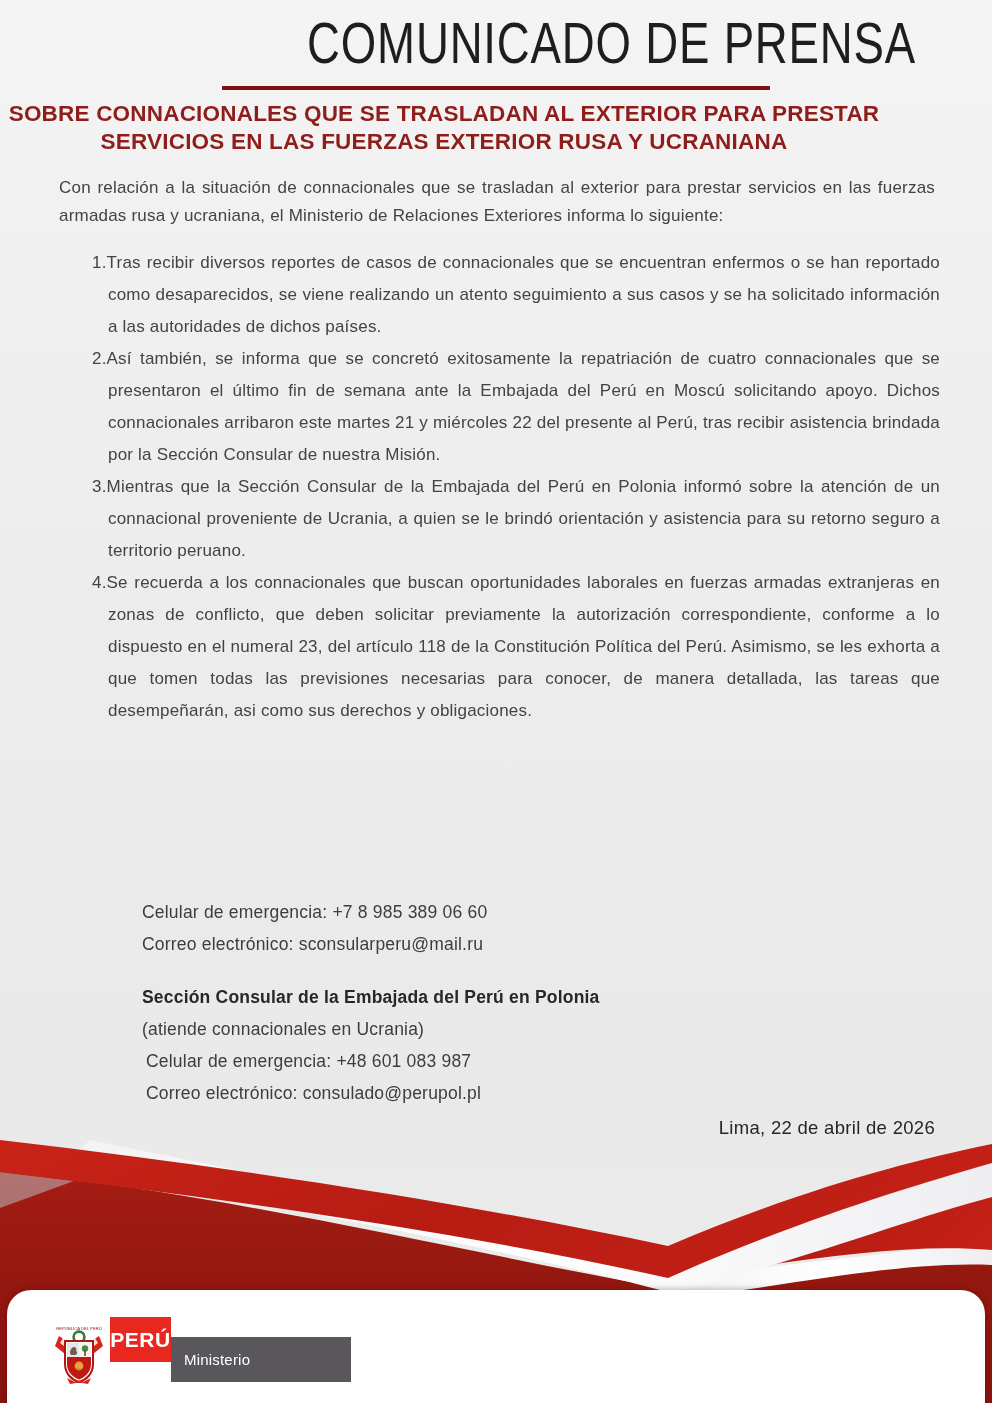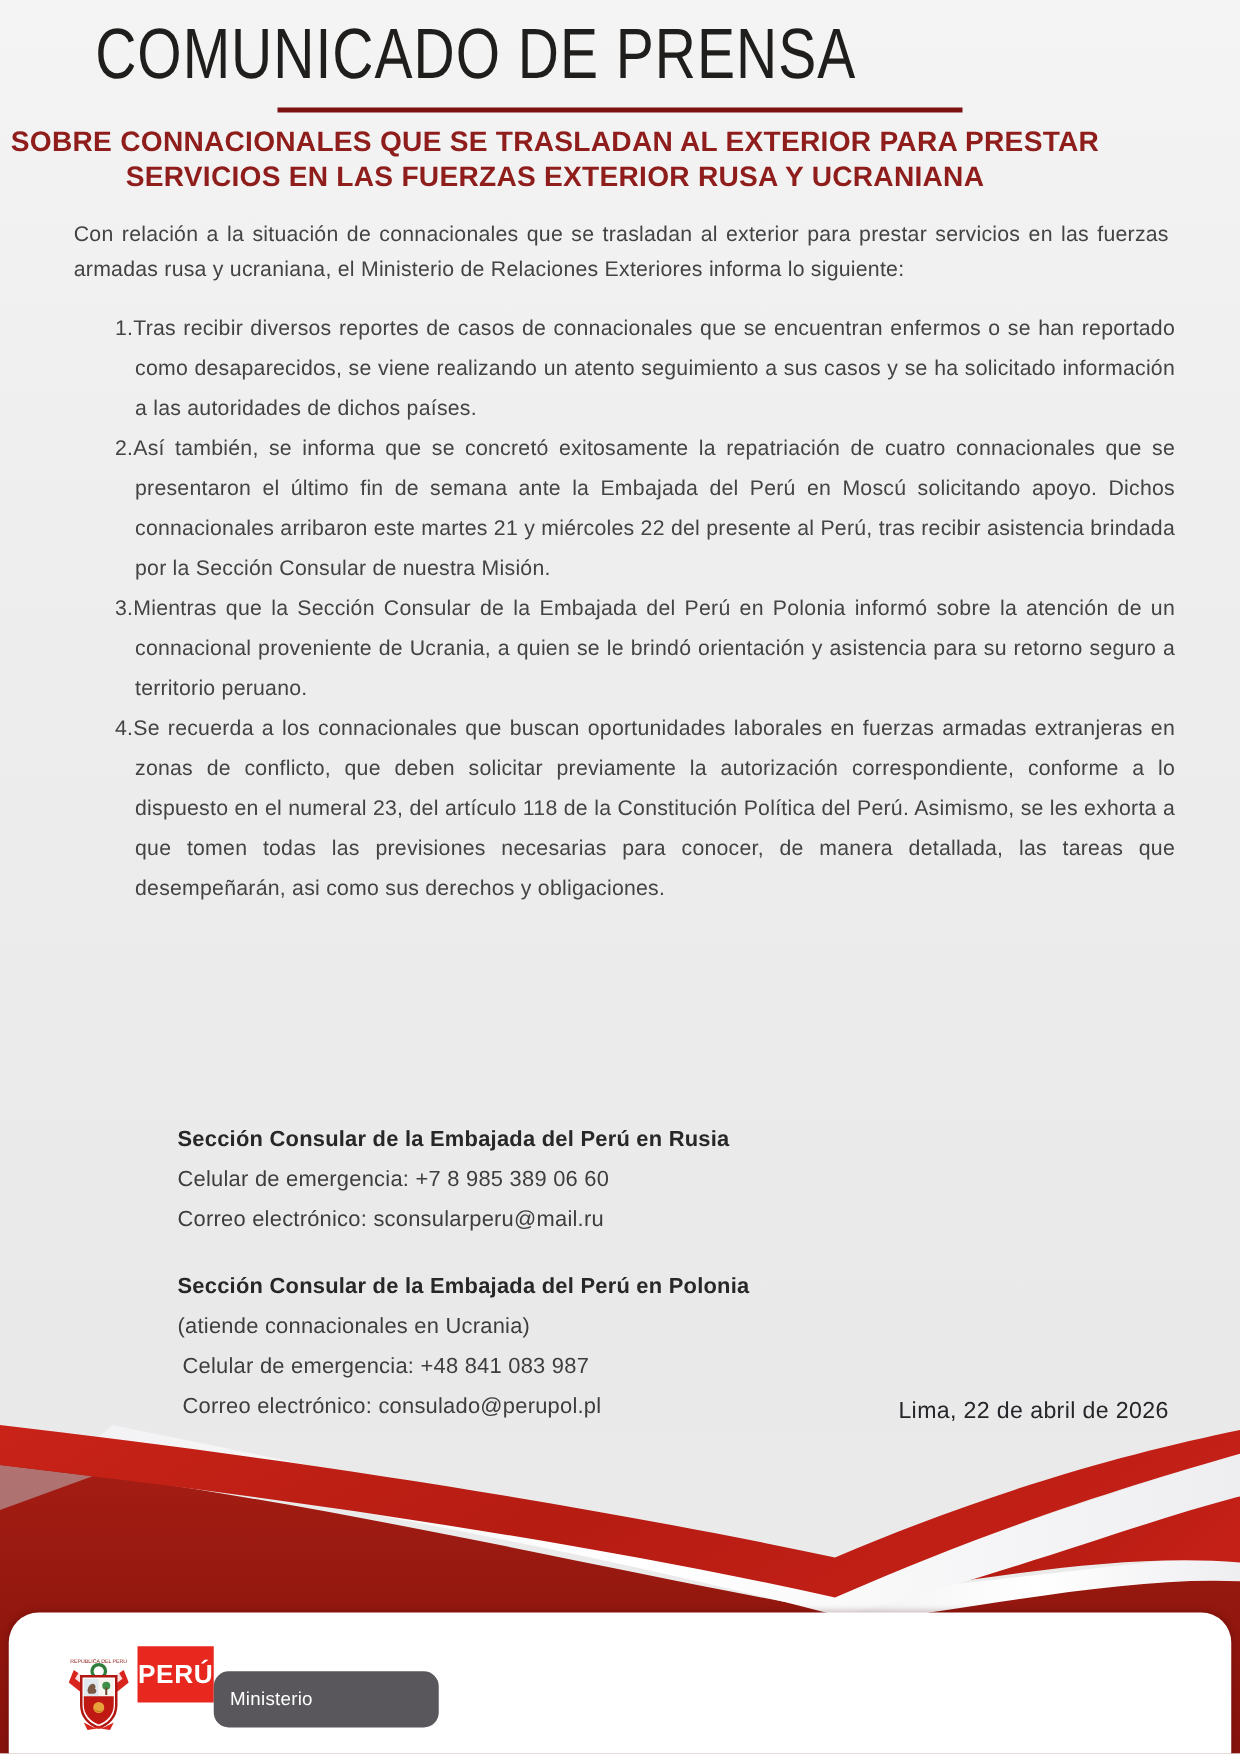--- a/index.html
+++ b/index.html
@@ -2,21 +2,21 @@
 <html><head>
 <meta charset="utf-8">
 <style>
   html,body{margin:0;padding:0;background:#ffffff;}
   .page{
     position:relative;width:992px;height:1403px;margin:0 auto;overflow:hidden;
     background:linear-gradient(180deg,#f4f4f4 0%,#eeeeee 30%,#e9e9ea 78%,#ececec 100%);
     font-family:"Liberation Sans",sans-serif;color:#414141;
   }
   
-  .title-wrap{position:absolute;top:10px;left:0;width:992px;text-align:left;}
+  .title-wrap{position:absolute;top:10px;left:0;width:992px;text-align:right;}
   .title{
     display:inline-block;font-size:57px;font-weight:400;color:#1f1e1c;
     letter-spacing:1px;transform:scaleX(.80);transform-origin:center;white-space:nowrap;
   }
   .title-rule{position:absolute;top:86px;left:50%;width:548px;margin-left:-274px;height:4px;background:#7c1210;}
   .subtitle{
     position:absolute;top:100px;left:0;width:888px;text-align:center;
     font-size:22.5px;font-weight:700;color:#8e1d1b;line-height:28px;letter-spacing:.2px;
   }
   
@@ -51,21 +51,20 @@
   .logo-red{
     position:absolute;left:110px;top:1317px;width:61px;height:45px;background:#e8271e;
     display:flex;align-items:center;justify-content:center;
     color:#ffffff;font-size:21px;font-weight:700;letter-spacing:.5px;
   }
   .logo-gray{
     position:absolute;left:171px;top:1337px;width:180px;height:45px;background:#59575b;
     display:flex;flex-direction:column;justify-content:center;
     color:#ffffff;font-size:15px;line-height:18px;padding-left:13px;box-sizing:border-box;
     letter-spacing:.2px;
-    border-radius:12px;
   }
 </style>
 </head>
 <body>
 
 <div class="page">
 
   <div class="title-wrap">
     <span class="title">COMUNICADO DE PRENSA</span>
   </div>
@@ -79,28 +78,27 @@
 
   <div class="list">
     <div class="list-item"><span class="num">1.</span><span>Tras recibir diversos reportes de casos de connacionales que se encuentran enfermos o se han reportado como desaparecidos, se viene realizando un atento seguimiento a sus casos y se ha solicitado información a las autoridades de dichos países.</span></div>
     <div class="list-item"><span class="num">2.</span><span>Así también, se informa que se concretó exitosamente la repatriación de cuatro connacionales que se presentaron el último fin de semana ante la Embajada del Perú en Moscú solicitando apoyo. Dichos connacionales arribaron este martes 21 y miércoles 22 del presente al Perú, tras recibir asistencia brindada por la Sección Consular de nuestra Misión.</span></div>
     <div class="list-item"><span class="num">3.</span><span>Mientras que la Sección Consular de la Embajada del Perú en Polonia informó sobre la atención de un connacional proveniente de Ucrania, a quien se le brindó orientación y asistencia para su retorno seguro a territorio peruano.</span></div>
     <div class="list-item"><span class="num">4.</span><span>Se recuerda a los connacionales que buscan oportunidades laborales en fuerzas armadas extranjeras en zonas de conflicto, que deben solicitar previamente la autorización correspondiente, conforme a lo dispuesto en el numeral 23, del artículo 118 de la Constitución Política del Perú. Asimismo, se les exhorta a que tomen todas las previsiones necesarias para conocer, de manera detallada, las tareas que desempeñarán, asi como sus derechos y obligaciones.</span></div>
   </div>
 
   <div class="contacts">
     <div>
-      <div class="c-heading">Sección Consular de la Embajada del Perú en Rusia</div>
       <div class="c-line">Celular de emergencia: +7 8 985 389 06 60</div>
       <div class="c-line">Correo electrónico:  sconsularperu@mail.ru</div>
     </div>
     <div class="c-block2">
       <div class="c-heading">Sección Consular de la Embajada del Perú en Polonia</div>
       <div class="c-line">(atiende connacionales en Ucrania)</div>
-      <div class="c-line c-indent">Celular de emergencia: +48 841 083 987</div>
+      <div class="c-line c-indent">Celular de emergencia: +48 601 083 987</div>
       <div class="c-line c-indent">Correo electrónico: consulado@perupol.pl</div>
     </div>
   </div>
 
   <div class="dateline">Lima, 22 de abril de 2026</div>
 
   <svg class="ribbon" viewBox="0 0 992 275" aria-hidden="true">
     <defs>
       <linearGradient id="gDark" x1="0" y1="0" x2="0" y2="1">
         <stop offset="0" stop-color="#a51d14"></stop>

